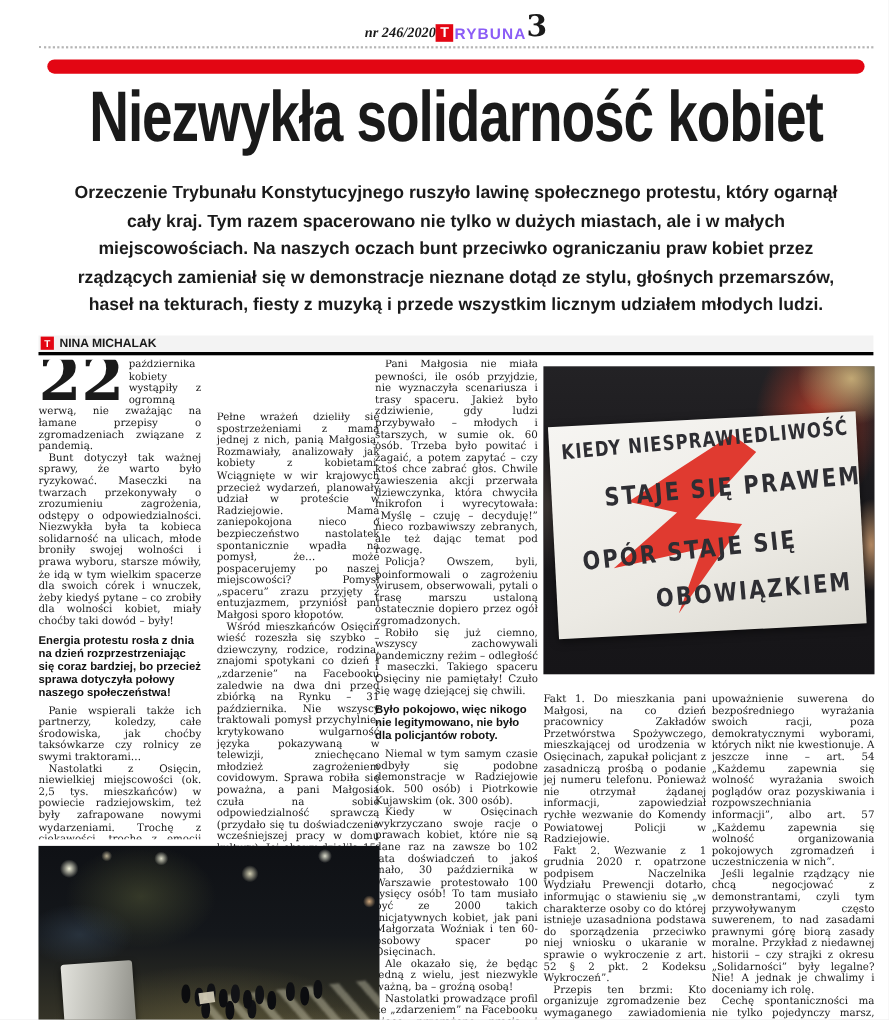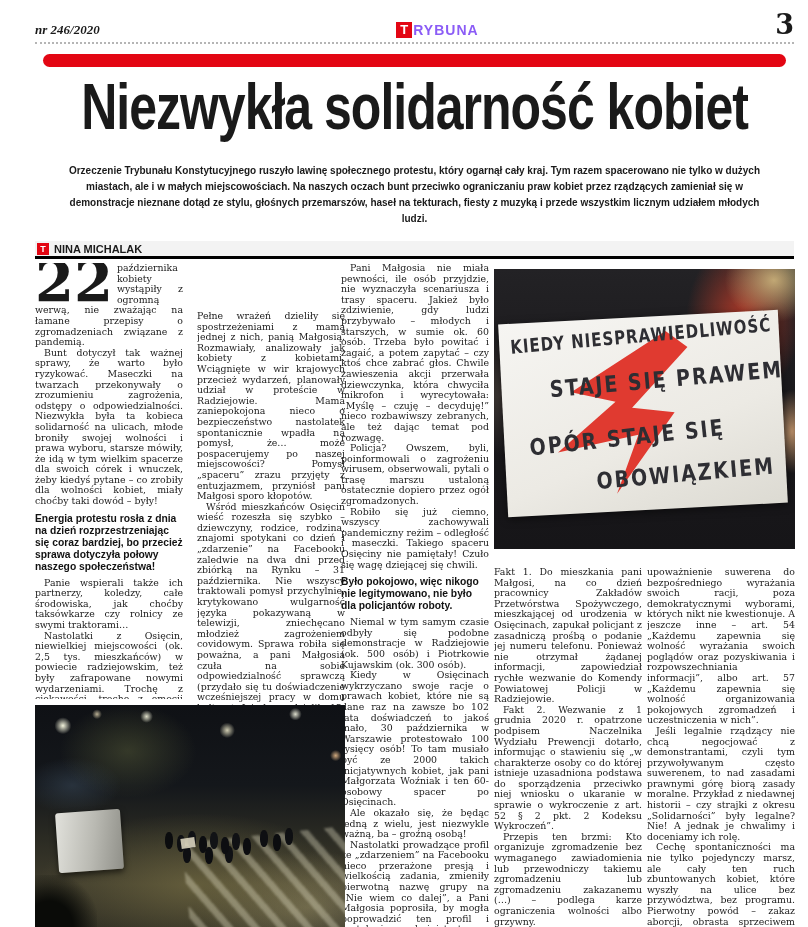--- a/index.html
+++ b/index.html
@@ -5,21 +5,21 @@
   * { margin:0; padding:0; box-sizing:border-box; }
   html,body { background:#e9e9e9; }
   .page {
     position:relative; width:808px; height:927px; margin:0 auto;
     background:#ffffff; overflow:hidden;
     padding:14px 14px 0 35px;
     font-family:"DejaVu Serif", serif; color:#1a1a1a;
   }
   
   .masthead {
-    display:flex; align-items:flex-end; justify-content:space-between;
+    display:flex; align-items:flex-end; justify-content:center;
     border-bottom:2px dotted #b5b5b5; padding-bottom:4px; height:30px;
   }
   .issue-no { font-family:"Liberation Serif", serif; font-style:italic; font-weight:bold; font-size:13px; }
   .logo { display:flex; align-items:center; gap:1px; }
   .logo-t {
     width:16px; height:16px; background:#e30613; color:#fff; text-align:center;
     font-family:"Liberation Sans", sans-serif; font-weight:bold; font-size:13px; line-height:16px;
   }
   .logo-rest { color:#8b5cf6; font-family:"Liberation Sans", sans-serif; font-weight:bold; font-size:14px; letter-spacing:1px; }
   .page-num { font-family:"DejaVu Serif", serif; font-weight:bold; font-size:27px; line-height:26px; }
@@ -28,21 +28,21 @@
   
   .headline { text-align:center; margin-top:14px; height:66px; }
   .headline span {
     display:inline-block; font-family:"Liberation Sans", sans-serif; font-weight:bold;
     font-size:50px; letter-spacing:-1px; transform:scaleY(1.3); transform-origin:center 70%;
     white-space:nowrap;
   }
   
   .standfirst {
     width:94%; margin:16px auto 0 auto; text-align:center;
-    font-family:"Liberation Sans", sans-serif; font-weight:bold; font-size:10px; line-height:1.6;
+    font-family:"Liberation Sans", sans-serif; font-weight:bold; font-size:16px; line-height:1.6;
   }
   
   .byline-row {
     margin-top:14px; height:18px; display:flex; align-items:center; gap:5px;
     background:#f3f3f3; border-bottom:3px solid #000; padding:1px 2px;
   }
   .byline-t {
     width:12px; height:12px; background:#e30613; color:#fff; text-align:center;
     font-family:"Liberation Sans", sans-serif; font-weight:bold; font-size:9px; line-height:12px; flex:0 0 auto;
   }

